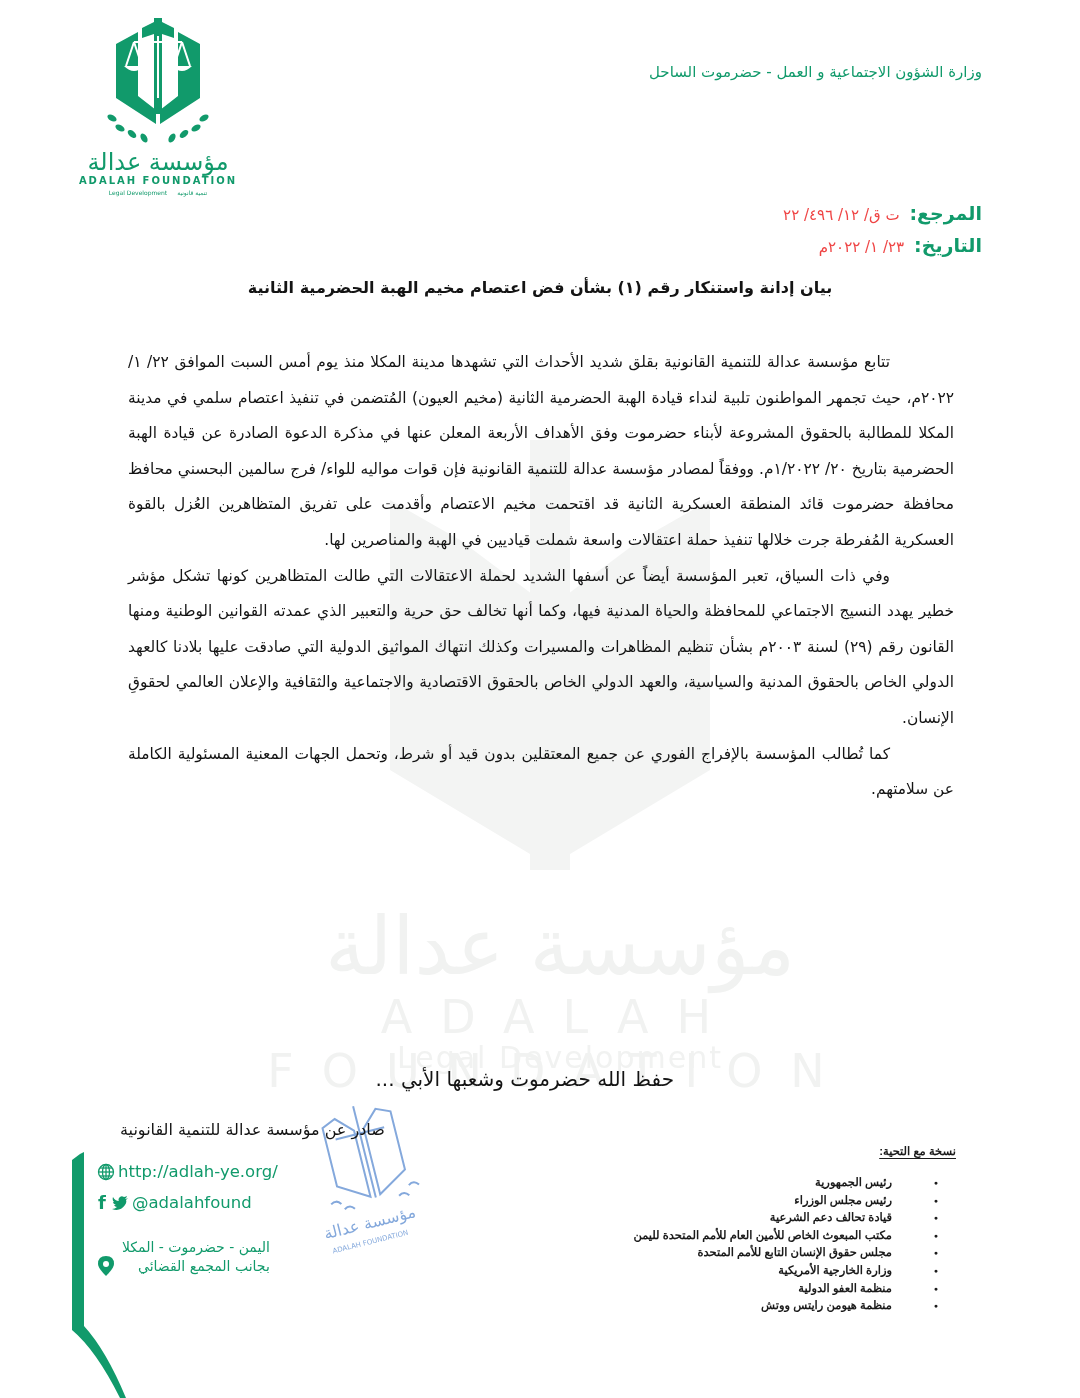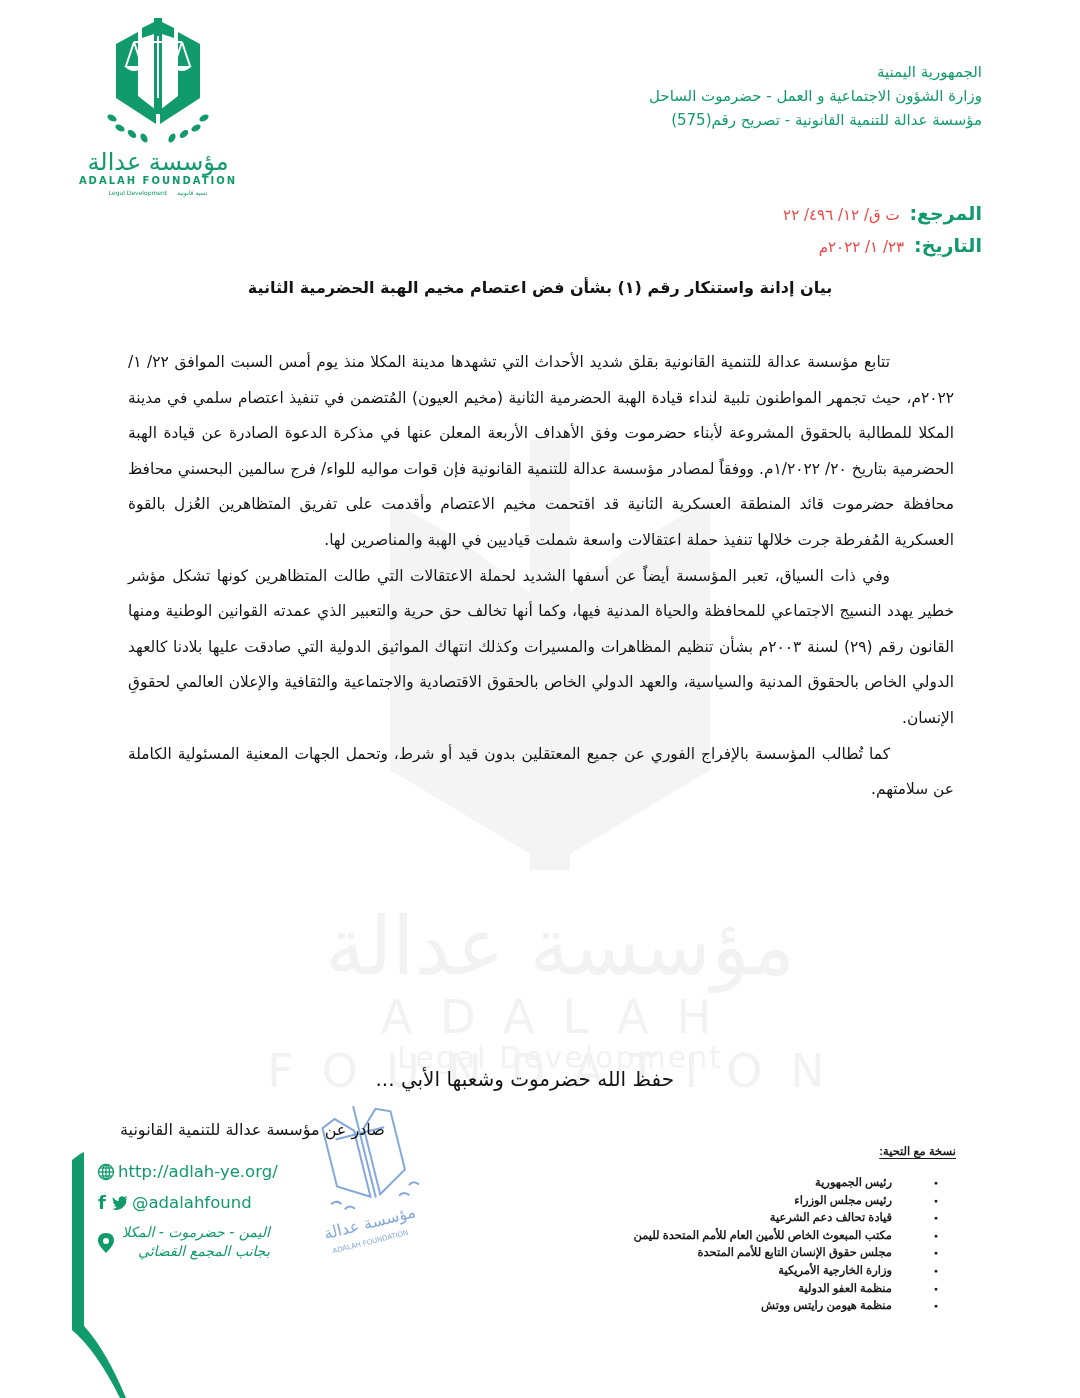--- a/index.html
+++ b/index.html
@@ -40,21 +40,21 @@
   .issued { position: absolute; left: 120px; width: 316px; top: 1120px; direction: rtl; text-align: left; font-size: 16px; }
 
   
   .stamp { position: absolute; left: 306px; top: 1098px; width: 130px; height: 160px; opacity: 0.85; }
 
   
   .green-bar { position: absolute; left: 66px; top: 1150px; width: 60px; height: 248px; }
   .contact { position: absolute; left: 96px; top: 1156px; width: 230px; color: #119a6b; font-size: 16.5px; }
   .contact-row { display: flex; align-items: center; gap: 2px; height: 31px; white-space: nowrap; }
   .contact-row .ic { width: 20px; height: 20px; display: inline-flex; align-items: center; justify-content: center; flex: none; }
-  .contact-row.addr { align-items: center; height: 44px; margin-top: 2px; font-style: italic; }
+  .contact-row.addr { align-items: flex-end; height: 44px; margin-top: 14px; }
   .addr-text { direction: rtl; text-align: right; font-size: 14px; line-height: 19px; margin-left: 4px; }
 
   
   .cc { position: absolute; right: 124px; top: 1144px; direction: rtl; text-align: right; font-family: "Liberation Sans", sans-serif; font-size: 11.5px; font-weight: bold; color: #1b1b1b; }
   .cc-title { text-decoration: underline; text-underline-offset: 3px; margin-bottom: 16px; font-size: 11.5px; }
   .cc-list { list-style: none; margin-right: 18px; }
   .cc-list li { position: relative; line-height: 17.6px; padding-right: 46px; margin-left: 8px; }
   .cc-list li::before { content: "●"; position: absolute; right: 0; top: 0; font-size: 7px; color: #1b1b1b; }
 </style>
 </head>
@@ -105,23 +105,21 @@
   </svg>
   <div class="logo-ar">مؤسسة عدالة</div>
   <div class="logo-en">ADALAH FOUNDATION</div>
   <div class="logo-dev">
     <span>Legal Development</span>
     <span>تنمية قانونية</span>
   </div>
 </div>
 
 <div class="header-block">
-  <div>الجمهورية اليمنية</div>
   <div>وزارة الشؤون الاجتماعية و العمل - حضرموت الساحل</div>
-  <div>مؤسسة عدالة للتنمية القانونية - تصريح رقم(575)</div>
 </div>
 
 <div class="ref-block">
   <div class="ref-line">
     <span class="ref-label">المرجع:</span>
     <span class="ref-value">ت ق/ ١٢/ ٤٩٦/ ٢٢</span>
   </div>
   <div class="ref-line">
     <span class="ref-label">التاريخ:</span>
     <span class="ref-value">٢٣/ ١/ ٢٠٢٢م</span>

